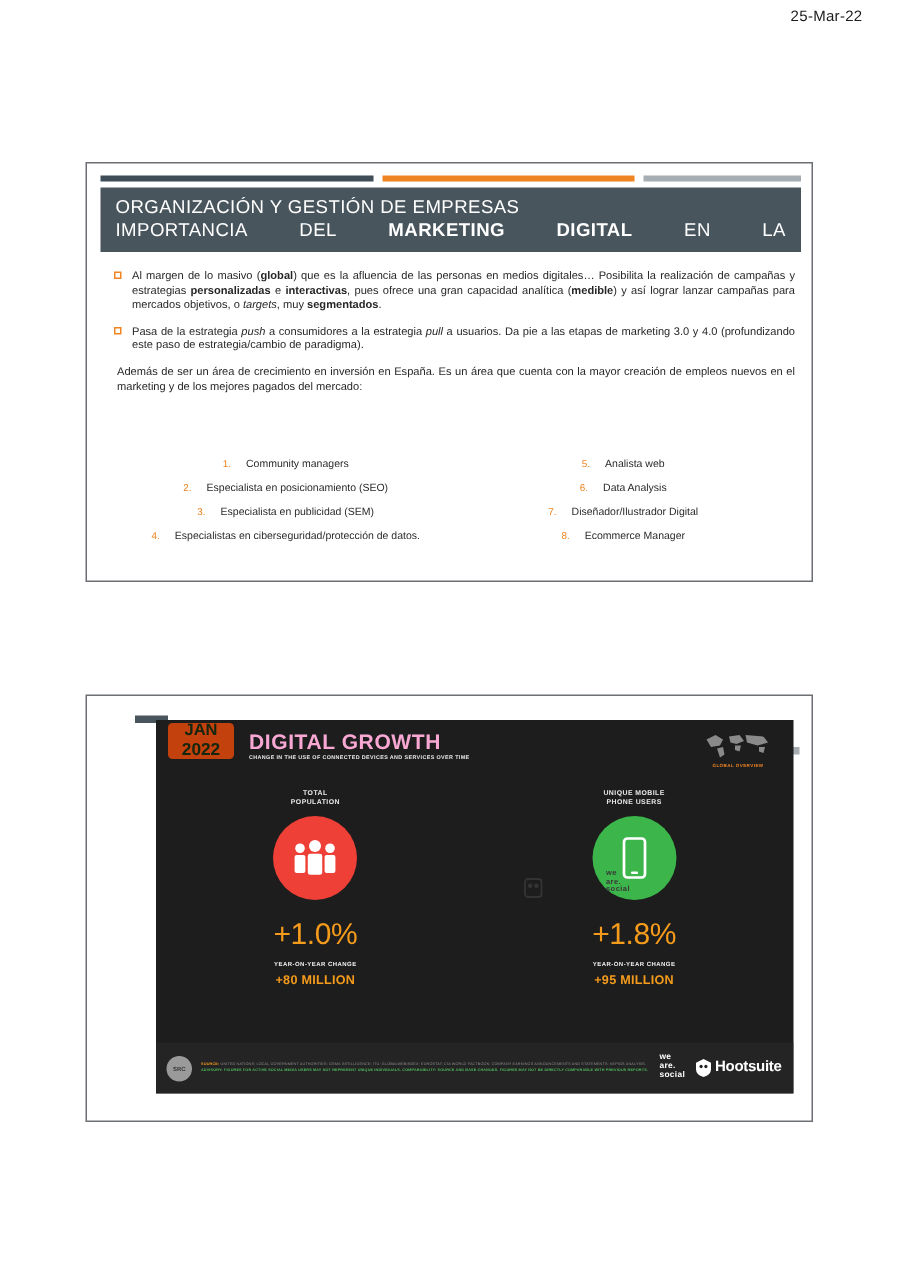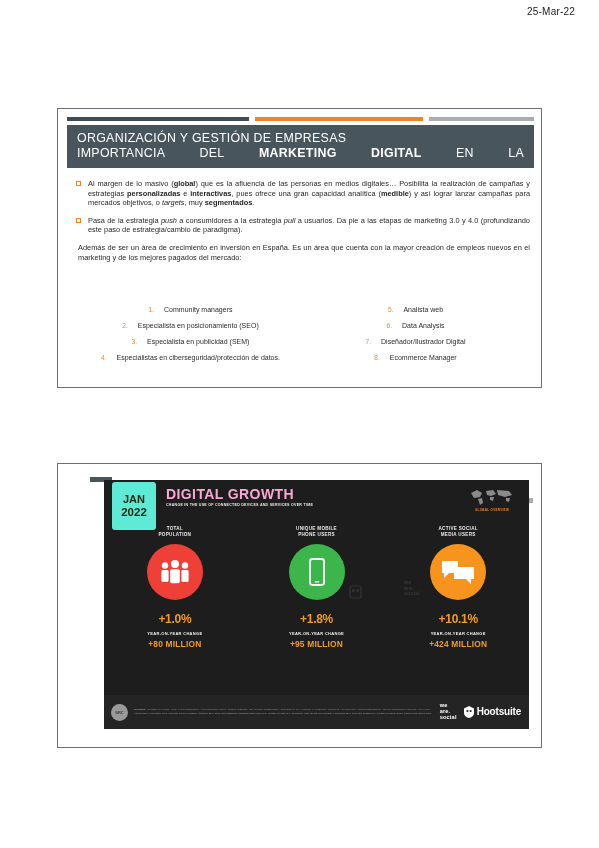--- a/index.html
+++ b/index.html
@@ -87,22 +87,22 @@
   .tab-nub2{
     position:absolute;right:8px;top:34px;width:17px;height:5px;background:#a6aeb4;
   }
   .infographic{
     position:absolute;left:46px;top:16px;width:425px;height:249px;
     background:#1d1d1d;overflow:hidden;
   }
 
   .ig-header{position:relative;height:42px;}
   .jan-badge{
-    position:absolute;left:8px;top:2px;width:44px;height:48px;
-    background:#5eead4;border-radius:3px;
+    position:absolute;left:8px;top:2px;width:44px;height:24px;
+    background:#c2410c;border-radius:3px;
     display:flex;flex-direction:column;justify-content:center;align-items:center;
     color:#13260f;font-weight:bold;line-height:13px;
   }
   .jan-badge .m{font-size:11px;}
   .jan-badge .y{font-size:11.5px;}
   .ig-title{
     position:absolute;left:62px;top:6px;color:#f9a8d4;
     font-size:14px;font-weight:bold;letter-spacing:.4px;
   }
   .ig-sub{
@@ -122,21 +122,21 @@
   .metric{flex:1;display:flex;flex-direction:column;align-items:center;}
   .m-label{
     color:#e9e9e9;font-size:4.6px;line-height:6px;letter-spacing:.3px;
     text-align:center;font-weight:bold;height:13px;
   }
   .m-circle{
     width:56px;height:56px;border-radius:50%;margin-top:5px;
     display:flex;align-items:center;justify-content:center;position:relative;
   }
   .m-pct{
-    margin-top:12px;color:#f59b1c;font-size:12px;font-weight:bold;letter-spacing:-.3px;
+    margin-top:12px;color:#f59b1c;font-size:20px;font-weight:normal;letter-spacing:-.3px;
   }
   .m-yoy{color:#efefef;font-size:4px;letter-spacing:.3px;margin-top:5px;font-weight:bold;}
   .m-val{color:#f59b1c;font-size:8.4px;font-weight:bold;margin-top:3px;letter-spacing:.2px;text-align:right;}
 
   .watermark{
     position:absolute;left:300px;top:100px;
     color:#3a3a3a;font-size:5px;font-weight:bold;line-height:5.6px;
     letter-spacing:.3px;
   }
   .wm-owl{
@@ -306,35 +306,20 @@
               <rect x="3" y="2" width="14" height="26" rx="2.4" fill="none" stroke="#ffffff" stroke-width="1.8"></rect>
               <rect x="7.6" y="24" width="4.8" height="1.6" rx=".8" fill="#ffffff"></rect>
             </svg>
           </div>
           <div class="m-pct">+1.8%</div>
           <div class="m-yoy">YEAR-ON-YEAR CHANGE</div>
           <div class="m-val">+95 MILLION</div>
         </div>
 
 
-        <div class="metric">
-          <div class="m-label" style="white-space: pre-line;">ACTIVE SOCIAL
-MEDIA USERS</div>
-          <div class="m-circle" style="background: rgb(247, 148, 30);">
-            <svg width="34" height="28" viewBox="0 0 34 28">
-              <g fill="#ffffff">
-                <path d="M1 3 h16 v12 h-9 l-5 5 v-5 h-2 z"></path>
-                <path d="M13 9 h20 v12 h-3 v5 l-5 -5 h-12 z"></path>
-              </g>
-            </svg>
-          </div>
-          <div class="m-pct">+10.1%</div>
-          <div class="m-yoy">YEAR-ON-YEAR CHANGE</div>
-          <div class="m-val">+424 MILLION</div>
-        </div>
       </div>
 
       <div class="wm-owl">
         <svg width="13" height="14" viewBox="0 0 13 14">
           <rect x="1" y="1" width="11" height="12" rx="2" fill="none" stroke="#4a4a4a" stroke-width="1.2"></rect>
           <circle cx="4.4" cy="5.5" r="1.5" fill="#4a4a4a"></circle>
           <circle cx="8.6" cy="5.5" r="1.5" fill="#4a4a4a"></circle>
         </svg>
       </div>
       <div class="watermark" style="white-space: pre-line;">we

